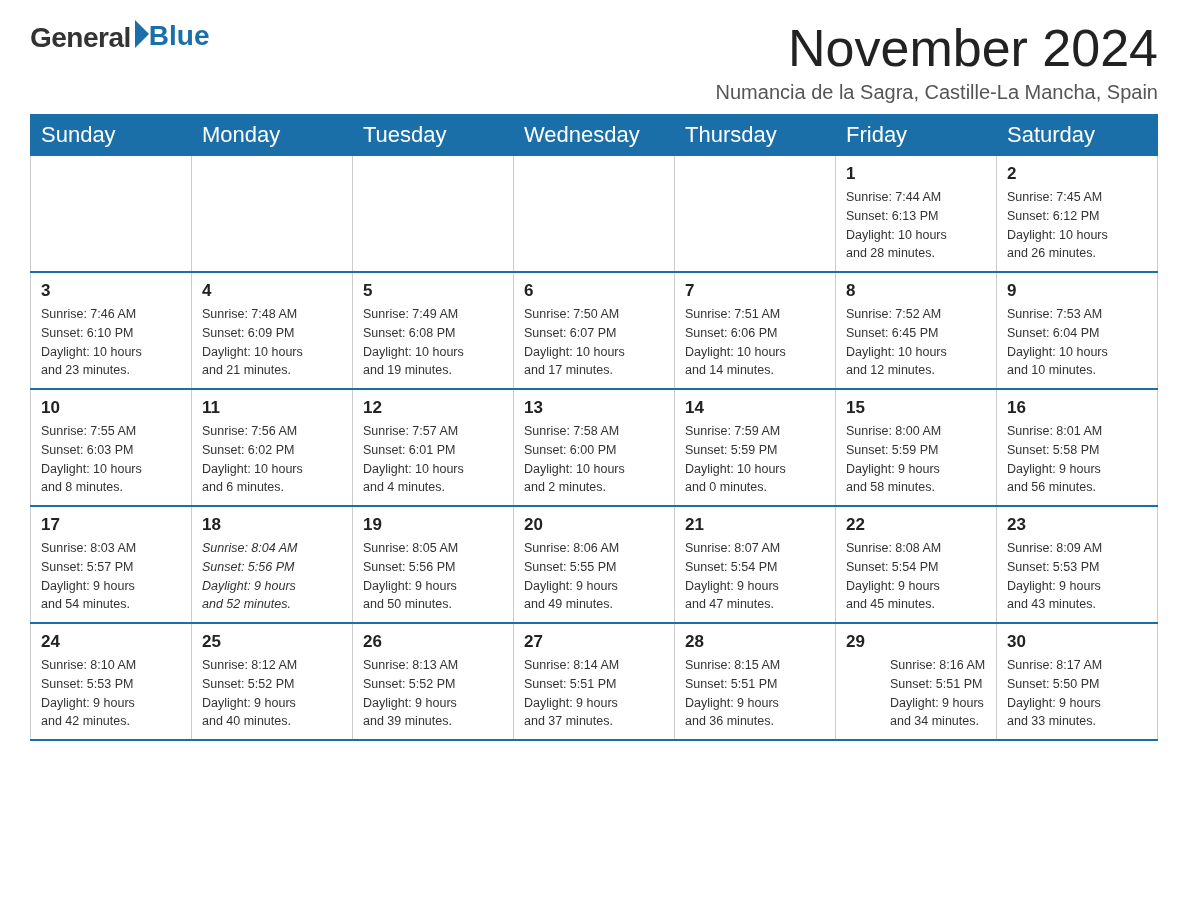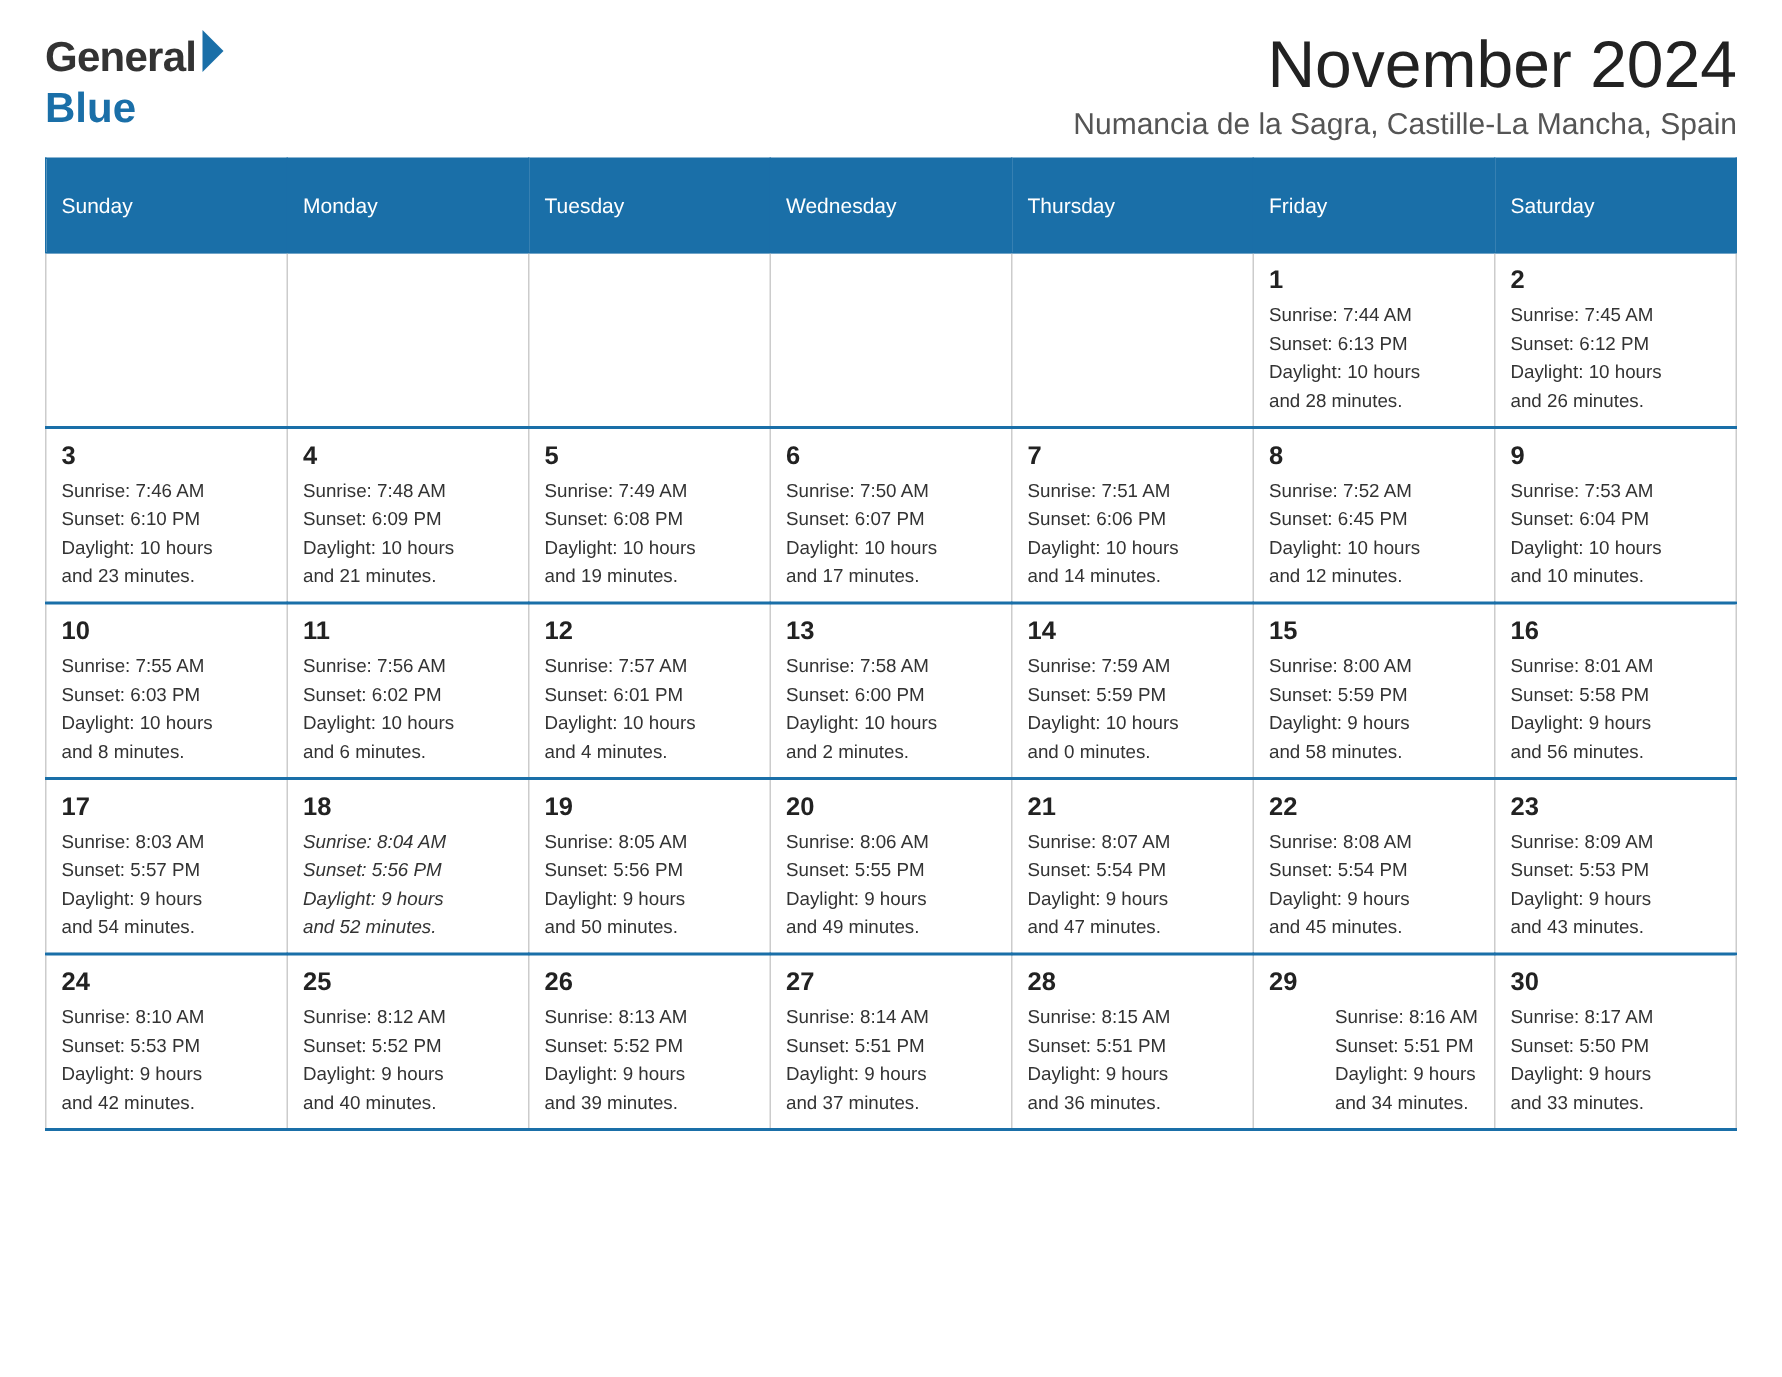--- a/index.html
+++ b/index.html
@@ -11,21 +11,21 @@
       padding: 20px 30px;
     }
     .header {
       display: flex;
       justify-content: space-between;
       align-items: flex-start;
       margin-bottom: 8px;
     }
     .logo {
       display: flex;
-      flex-direction: column;
+      flex-direction: row;
       align-items: flex-start;
     }
     .logo-top {
       display: flex;
       align-items: center;
     }
     .logo-general {
       font-size: 28px;
       font-weight: bold;
       color: #333;
@@ -42,41 +42,41 @@
     }
     .logo-blue {
       font-size: 28px;
       font-weight: bold;
       color: #1a6fa8;
     }
     .title-section {
       text-align: right;
     }
     .main-title {
-      font-size: 44px;
+      font-size: 52px;
       font-weight: normal;
       color: #222;
       line-height: 1.1;
     }
     .subtitle {
       font-size: 20px;
       color: #555;
       margin-top: 4px;
     }
     .calendar {
       width: 100%;
       border-collapse: collapse;
       margin-top: 10px;
     }
     .calendar thead tr th {
       background-color: #1a6fa8;
       color: #fff;
-      font-size: 14px;
+      font-size: 22px;
       font-weight: normal;
-      padding: 23px 10px;
+      padding: 7px 10px;
       text-align: left;
       border: 1px solid #1a6fa8;
     }
     .calendar tbody tr {
       border-bottom: 2px solid #1a6fa8;
     }
     .calendar tbody tr td {
       vertical-align: top;
       padding: 8px 10px;
       border-right: 1px solid #ccc;

